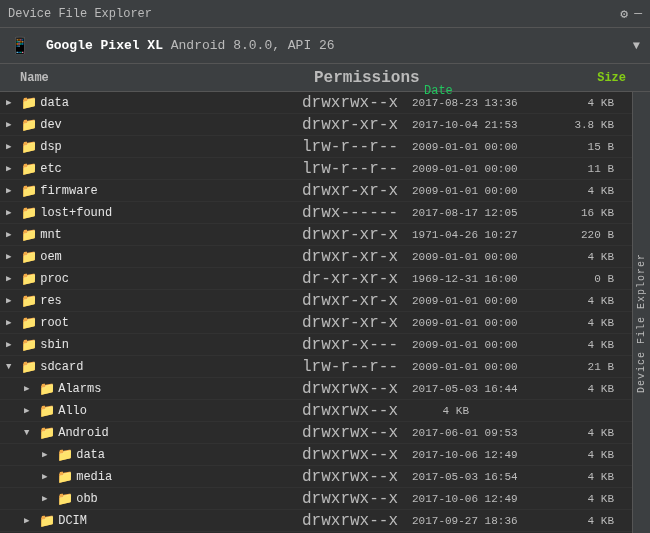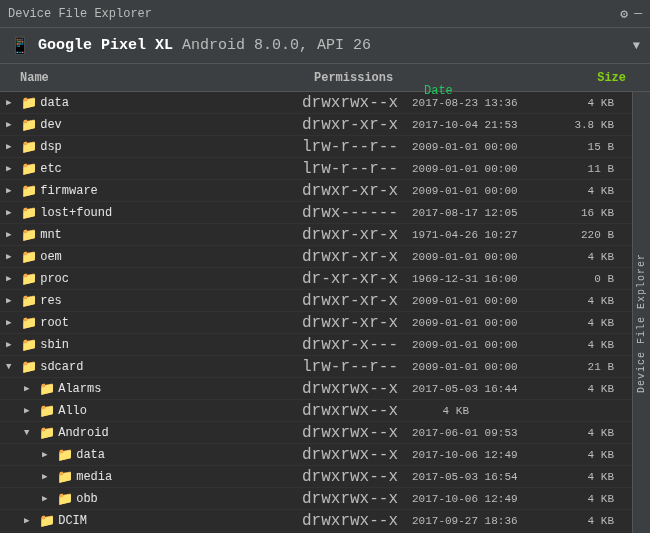--- a/index.html
+++ b/index.html
@@ -47,22 +47,23 @@
       padding: 0 10px;
       border-bottom: 1px solid #555;
       gap: 8px;
     }
     .device-icon {
       color: #bbbbbb;
       font-size: 16px;
     }
     .device-name {
       color: #bbbbbb;
-      font-size: 15px;
+      font-size: 13px;
       flex: 1;
+      margin-left: 8px;
     }
     .device-name strong {
       color: #ffffff;
     }
     .dropdown-arrow {
       color: #bbbbbb;
       font-size: 12px;
     }
 
     
@@ -77,21 +78,21 @@
     .col-name {
       width: 300px;
       padding-left: 6px;
       color: #bbbbbb;
       font-size: 12px;
       font-weight: bold;
     }
     .col-permissions {
       width: 110px;
       color: #bbbbbb;
-      font-size: 12px;
+      font-size: 16px;
       font-weight: bold;
     }
     .col-date {
       width: 145px;
       color: #22c55e;
       font-size: 12px;
       font-weight: normal;
       margin-top: 26px;
     }
     .col-size {

